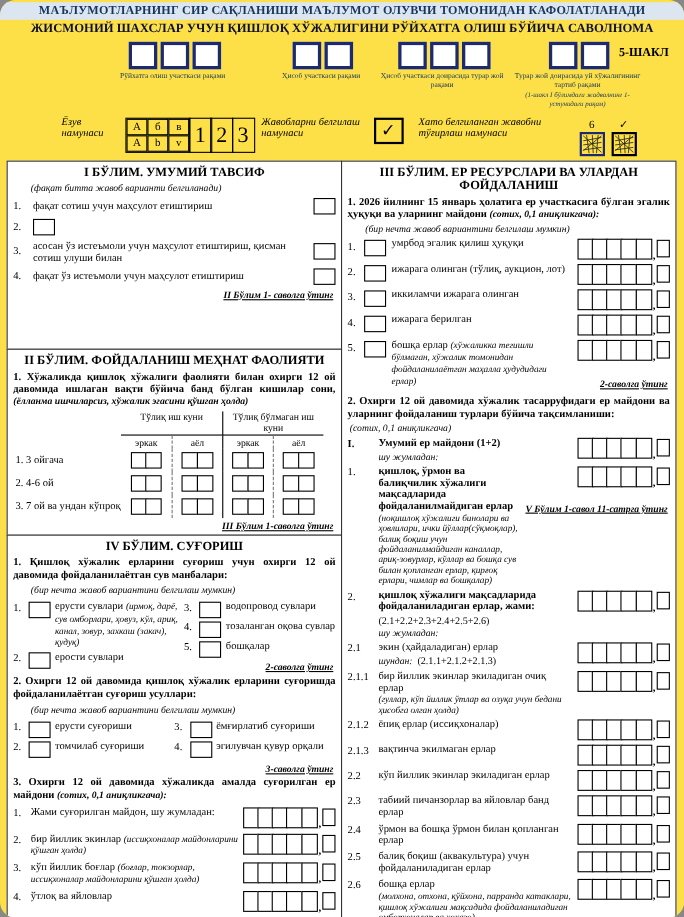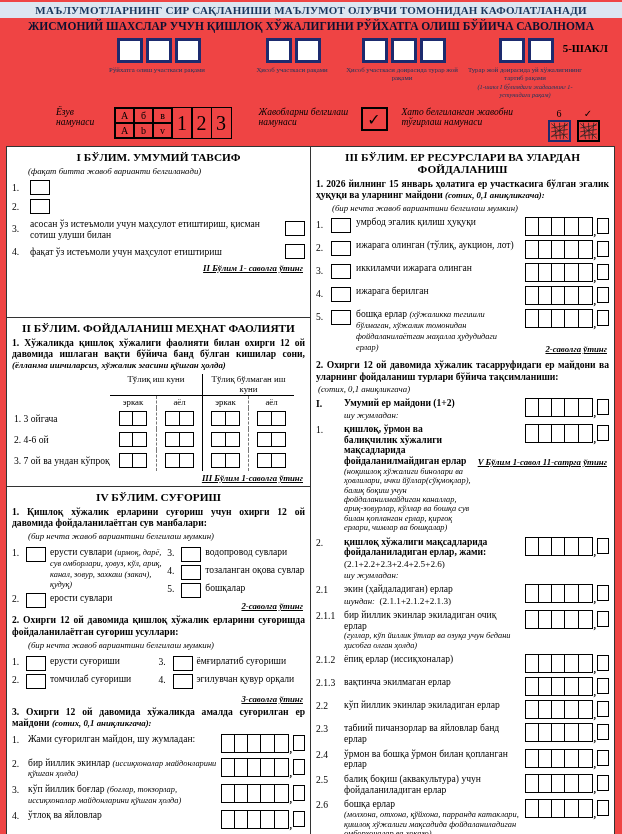--- a/index.html
+++ b/index.html
@@ -1,18 +1,18 @@
 <!DOCTYPE html>
 <html><head>
 <meta charset="utf-8">
 <style>
   :root{ --navy:#1d2b6e; --ink:#000; }
   *{box-sizing:border-box; margin:0; padding:0;}
   body{background:#888; font-family:"Liberation Serif", serif; color:#000;}
-  .page{width:622px; height:834px; background:#ef4444; margin:0 auto; position:relative; overflow:hidden; padding-top:2px;}
+  .page{width:622px; height:834px; background:#fde047; margin:0 auto; position:relative; overflow:hidden; padding-top:2px;border-radius:14px;}
 
   
   .banner{background:#dce6f1; color:#17365d; font-weight:bold; font-size:11px; text-align:center; padding:2px 0; letter-spacing:.2px;}
   .form-title{font-weight:bold; font-size:11.5px; text-align:center; margin-top:2px; color:#0d1030;}
   .form-code{position:absolute; right:14px; top:42px; font-weight:bold; font-size:11px;}
 
   .codes-row{display:flex; margin:6px 0 0 98px;}
   .code-group{display:flex; flex-direction:column; align-items:center;}
   .hcells{display:flex;}
   .hcells span{display:block; width:26px; height:25px; border:3px solid var(--navy); margin-left:3px; background:#fff;}
@@ -161,21 +161,21 @@
       <span>в</span>
       <span>A</span>
       <span>b</span>
       <span>v</span>
     </div>
     <div class="wdigits">
       <span>1</span>
       <span>2</span>
       <span>3</span>
     </div>
-    <div class="sample-lbl" style="width:92px; margin-left:27px">Жавобларни белгилаш намунаси</div>
+    <div class="sample-lbl" style="width:92px; margin-left:6px">Жавобларни белгилаш намунаси</div>
     <div class="chk-sample">✓</div>
     <div class="sample-lbl" style="width:128px; margin-left:14px">Хато белгиланган жавобни тўғирлаш намунаси</div>
     <div class="scribs">
       <div class="scrib-col">
         <div class="scrib-top">6</div>
         <div class="scrib navy">
           <svg viewBox="0 0 24 24">
               <path d="M1,8 L23,4 M1,13 L23,10 M1,19 L23,16 M5,1 L8,23 M12,1 L13,23 M19,1 L17,23 M1,2 L23,22 M23,2 L1,20" stroke="#222" stroke-width="1" fill="none"></path>
             </svg>
         </div>
@@ -193,20 +193,21 @@
 
   <div class="form-body">
 
     <div class="colL">
 
       <div class="sect" style="min-height:172px">
         <div class="sect-title">I БЎЛИМ. УМУМИЙ ТАВСИФ</div>
         <div class="note-ind">(фақат битта жавоб варианти белгиланади)</div>
         <div class="s1item">
           <span class="inum">1.</span>
+          <span class="txt">фақат сотиш учун маҳсулот етиштириш</span>
           <span class="chk"></span>
         </div>
         <div class="s1item">
           <span class="inum">2.</span>
           <span class="chk"></span>
         </div>
         <div class="s1item">
           <span class="inum">3.</span>
           <span class="txt">асосан ўз истеъмоли учун маҳсулот етиштириш, қисман сотиш улуши билан</span>
           <span class="chk"></span>

